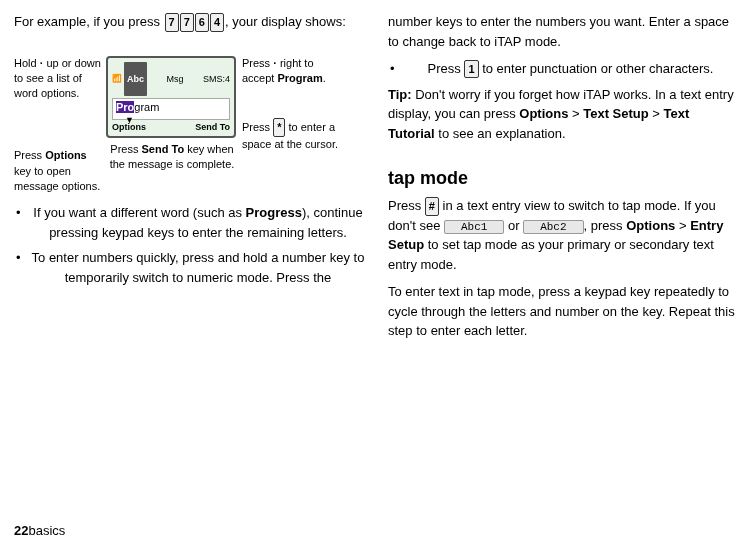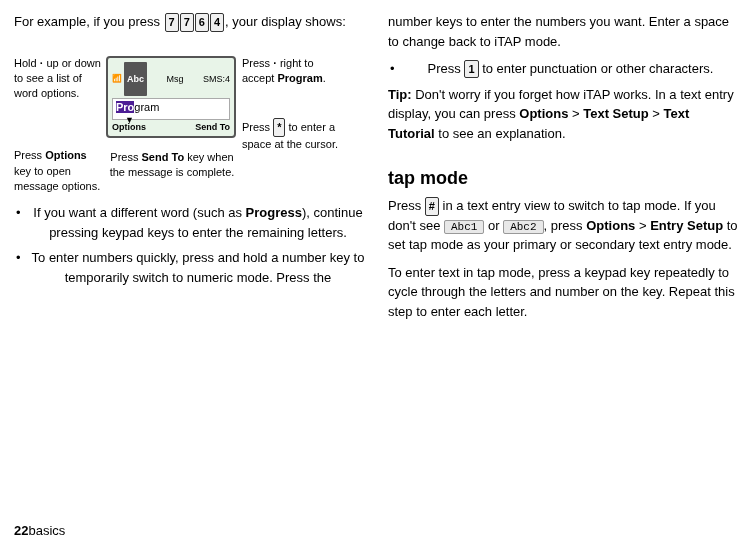--- a/index.html
+++ b/index.html
@@ -110,21 +110,21 @@
     .screen-bottom-bar {
       display: flex;
       justify-content: space-between;
       font-size: 9px;
       font-weight: bold;
       margin-top: 2px;
     }
     .below-screen-label {
       font-size: 11px;
       text-align: center;
-      margin-top: 12px;
+      margin-top: 4px;
       line-height: 1.4;
     }
     .bullet-list {
       margin: 6px 0 6px 0;
       padding-left: 0;
       list-style: none;
       text-align: center;
     }
     .bullet-list li {
       font-size: 13px;
@@ -161,21 +161,21 @@
     .label-line {
       margin-bottom: 3px;
     }
     .label-bold { font-weight: bold; }
     .mono {
       font-family: 'Courier New', monospace;
       font-size: 11px;
       background: #e8e8e8;
       border: 1px solid #999;
       border-radius: 2px;
-      padding: 0 6px;
+      padding: 0 16px;
     }
     .right-label-top { margin-bottom: 32px; }
     .right-label-bottom { margin-top: 27px; }
     .diagram-wrapper {
       display: flex;
       align-items: flex-start;
       gap: 4px;
     }
     .left-annotation {
       width: 88px;

